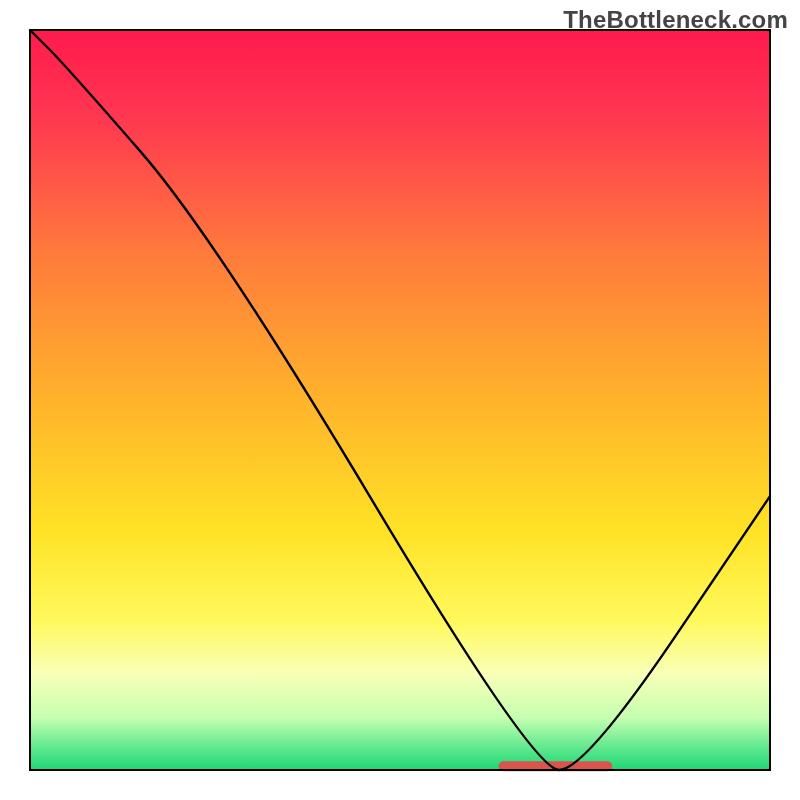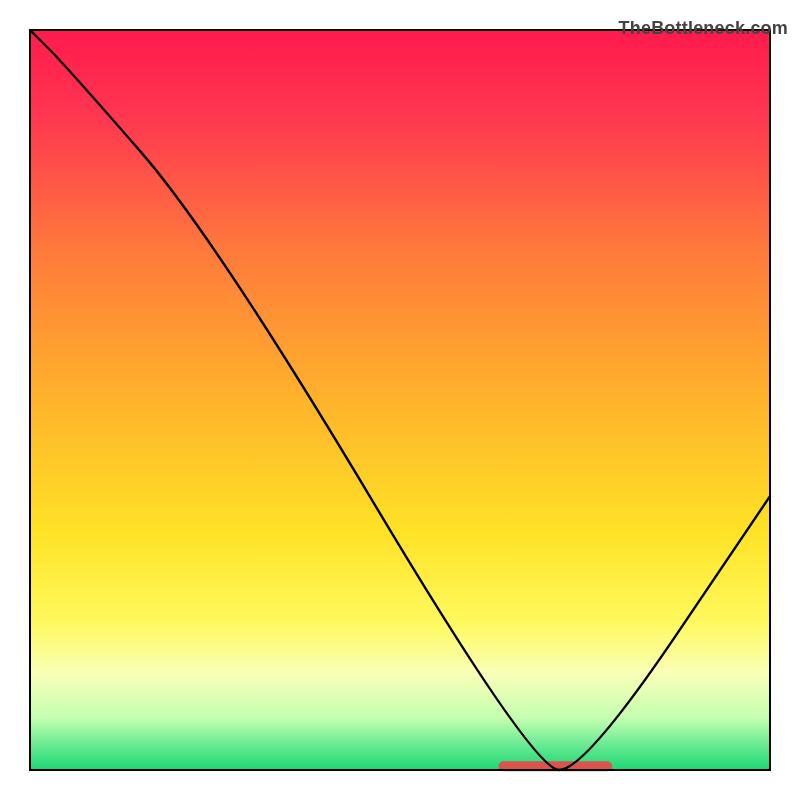--- a/index.html
+++ b/index.html
@@ -13,25 +13,24 @@
   .container {
     position: relative;
     width: 800px;
     height: 800px;
   }
   .watermark {
     position: absolute;
     top: 6px;
     right: 12px;
     color: #444;
-    font-size: 18px;
+    font-size: 24px;
     font-weight: bold;
     z-index: 10;
     letter-spacing: 0.2px;
-    margin-top: 12px;
   }
   svg {
     display: block;
     position: absolute;
     top: 0;
     left: 0;
   }
 </style>
 </head>
 <body>

